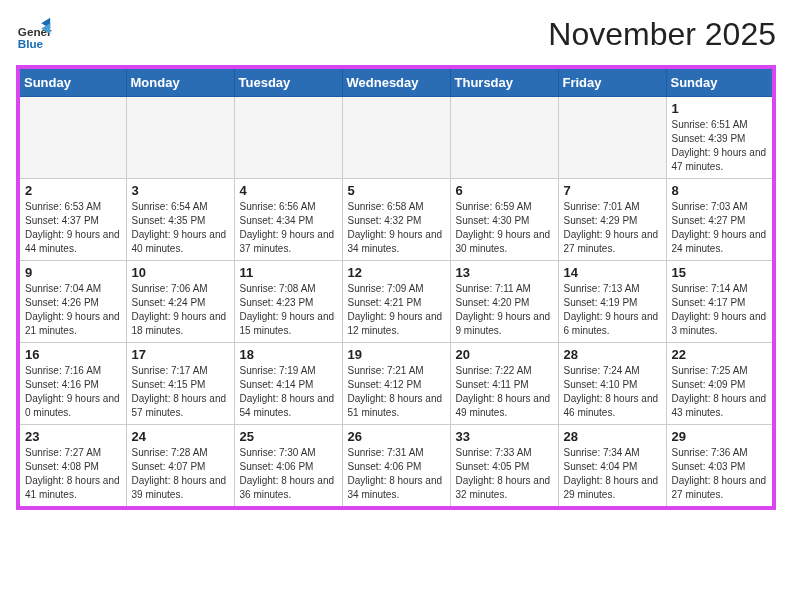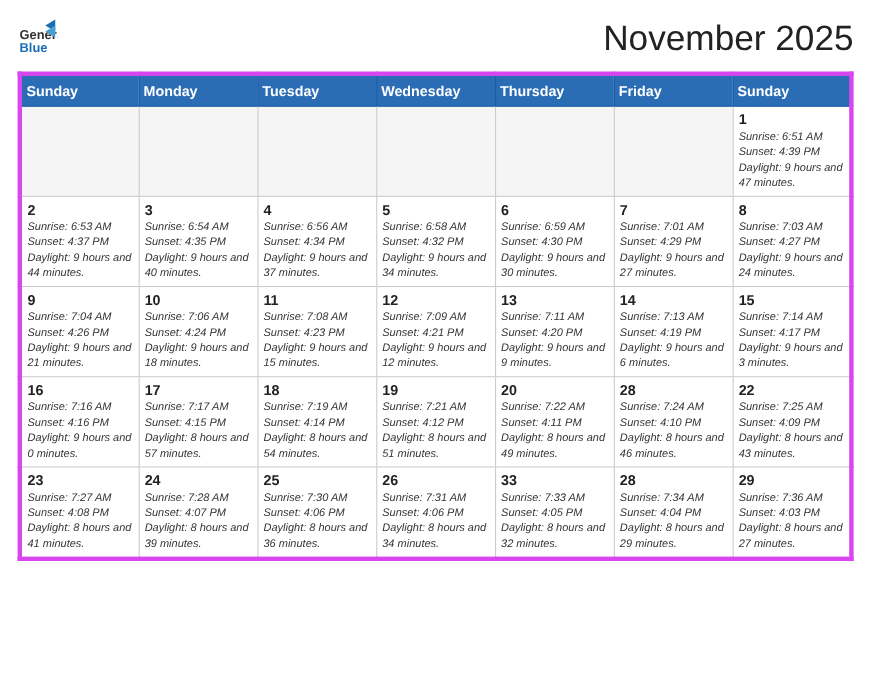--- a/index.html
+++ b/index.html
@@ -68,21 +68,20 @@
     .day-number {
       font-size: 13px;
       font-weight: bold;
       color: #222;
       margin-bottom: 2px;
     }
     .day-info {
       font-size: 10px;
       color: #333;
       line-height: 1.4;
-      font-style: italic;
     }
     .calendar tr:nth-child(odd) td:not(.empty) {
       background: #fff;
     }
   </style>
 </head>
 <body>
 
 <div class="header-area">
   <div class="logo">

